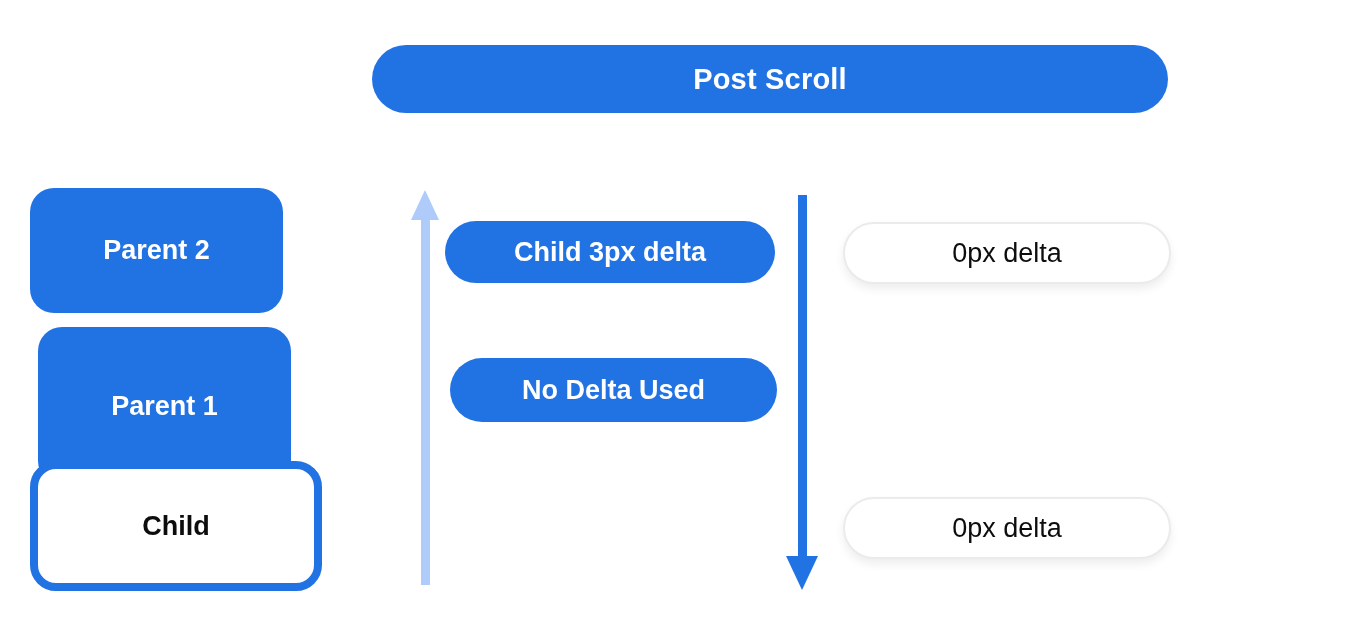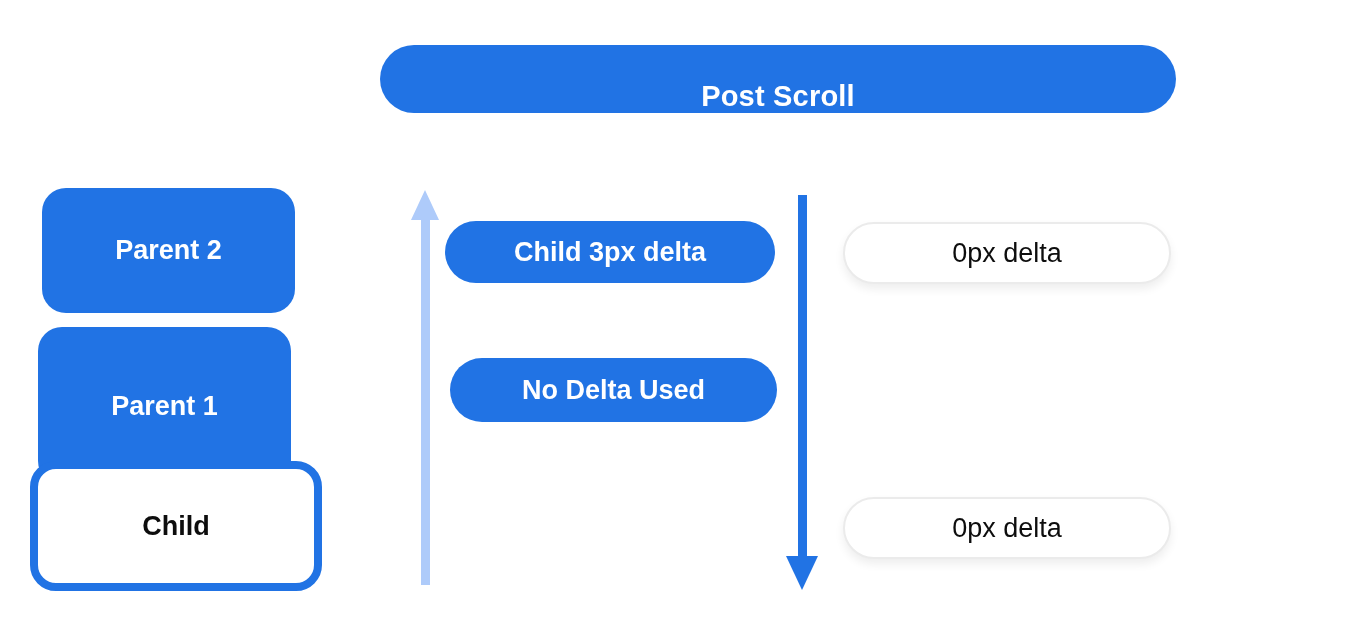--- a/index.html
+++ b/index.html
@@ -17,44 +17,44 @@
     width: 1346px;
     height: 624px;
     background: var(--bg);
     font-family: "Liberation Sans", sans-serif;
     overflow: hidden;
   }
 
   
   .banner {
     position: absolute;
-    left: 380px; top: 45px;
+    left: 372px; top: 45px;
     width: 796px; height: 68px;
     background: var(--blue);
     border-radius: 34px;
-    display: flex; align-items: flex-end; justify-content: center;
+    display: flex; align-items: center; justify-content: center;
     color: var(--text-white);
     font-size: 29px; font-weight: 700;
     letter-spacing: 0.2px;
   }
 
   
   .box {
     position: absolute;
     left: 30px; width: 253px;
     border-radius: 24px;
     display: flex; align-items: center; justify-content: center;
     font-size: 27px;
   }
   .box.blue {
     background: var(--blue);
     color: var(--text-white);
     font-weight: 700;
   }
-  .box.parent2 { top: 188px; height: 125px; margin-left: 12px; }
+  .box.parent2 { top: 188px; height: 125px; }
   .box.parent1 { top: 327px; height: 158px; margin-left: 8px; }
   .box.child {
     top: 461px; height: 130px; width: 292px;
     background: var(--bg);
     border: 8px solid var(--blue);
     border-radius: 26px;
     color: var(--text-dark);
     font-weight: 600;
   }
 

